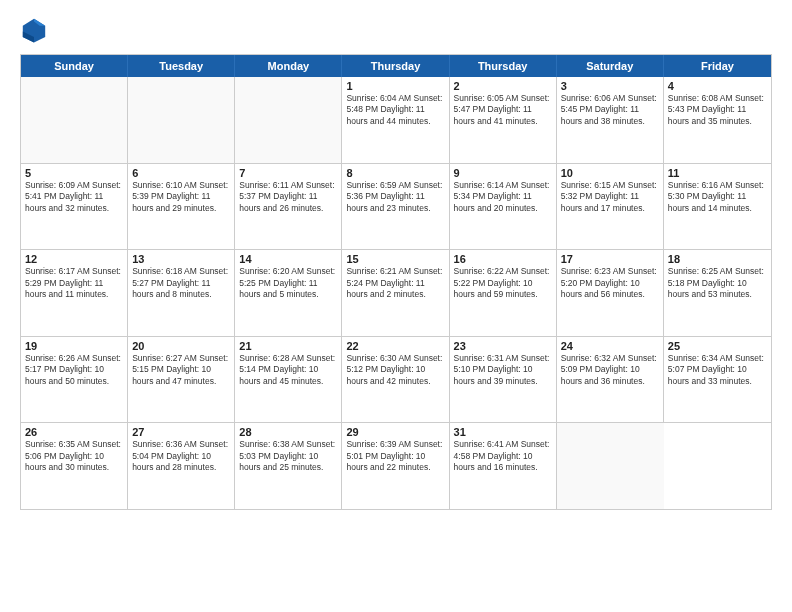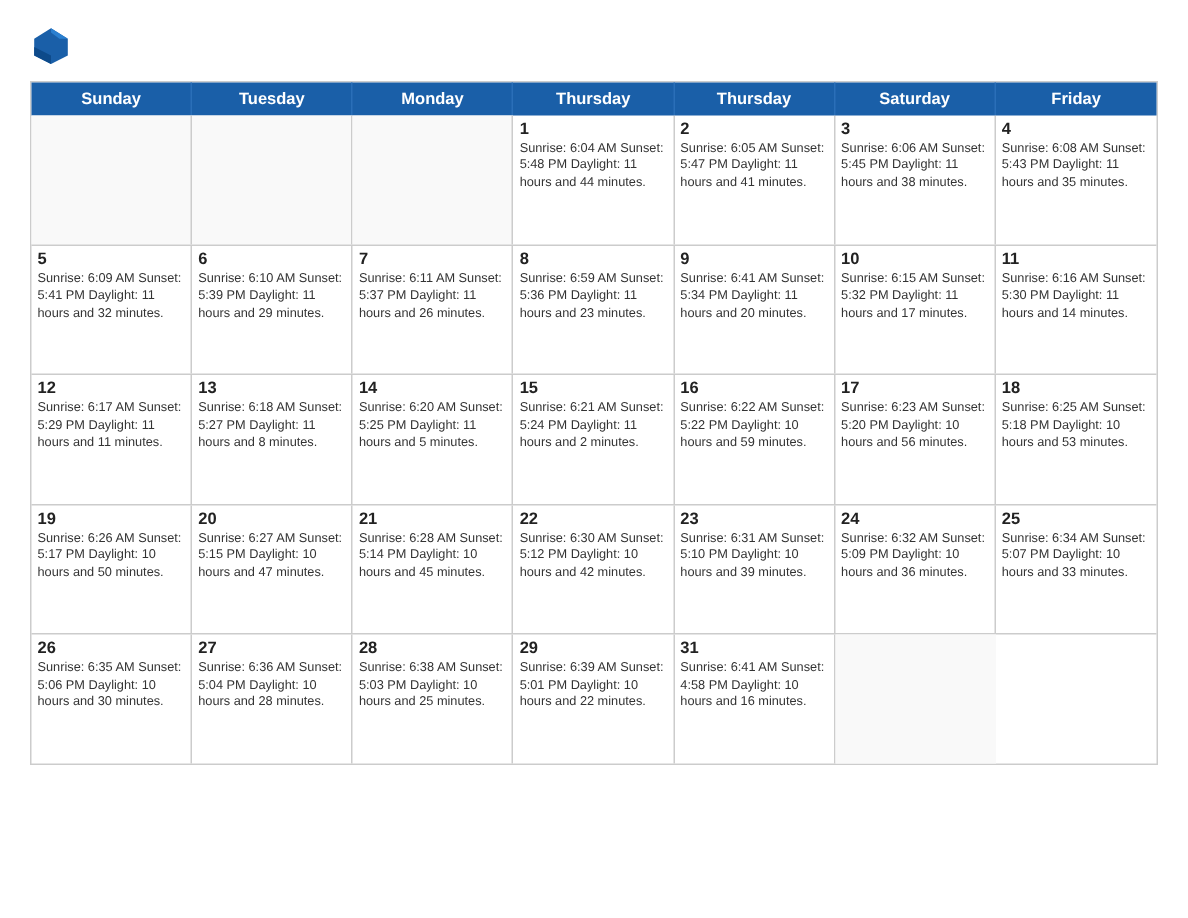--- a/index.html
+++ b/index.html
@@ -198,21 +198,21 @@
           </div>
           <div class="cal-cell">
             <span class="day-num">8</span>
             <div class="day-info">Sunrise: 6:59 AM
 Sunset: 5:36 PM
 Daylight: 11 hours
 and 23 minutes.</div>
           </div>
           <div class="cal-cell">
             <span class="day-num">9</span>
-            <div class="day-info">Sunrise: 6:41 AM
+            <div class="day-info">Sunrise: 6:14 AM
 Sunset: 5:34 PM
 Daylight: 11 hours
 and 20 minutes.</div>
           </div>
           <div class="cal-cell">
             <span class="day-num">10</span>
             <div class="day-info">Sunrise: 6:15 AM
 Sunset: 5:32 PM
 Daylight: 11 hours
 and 17 minutes.</div>

